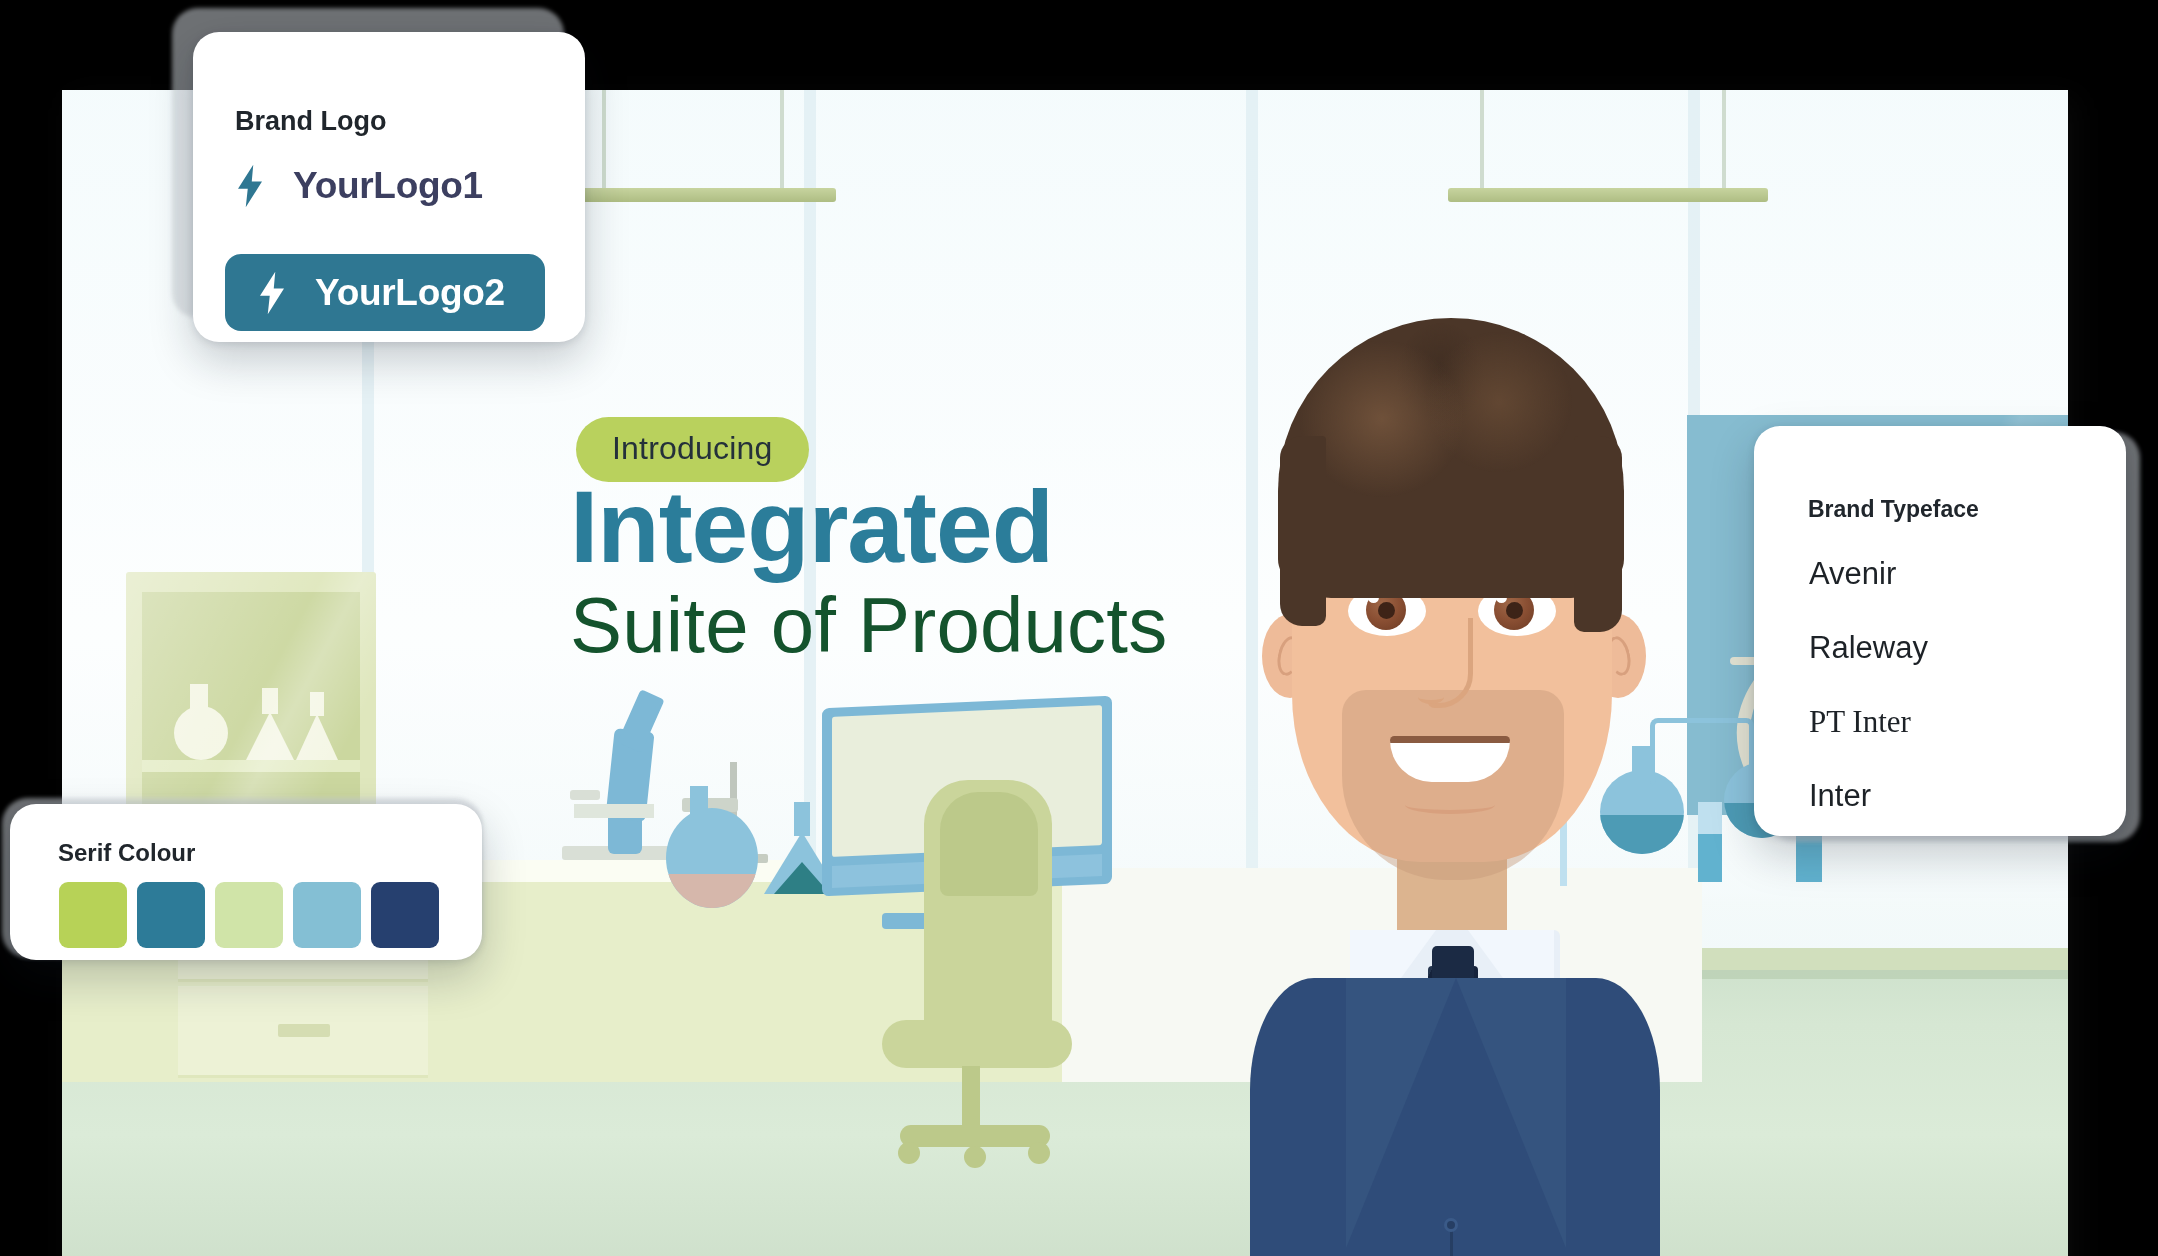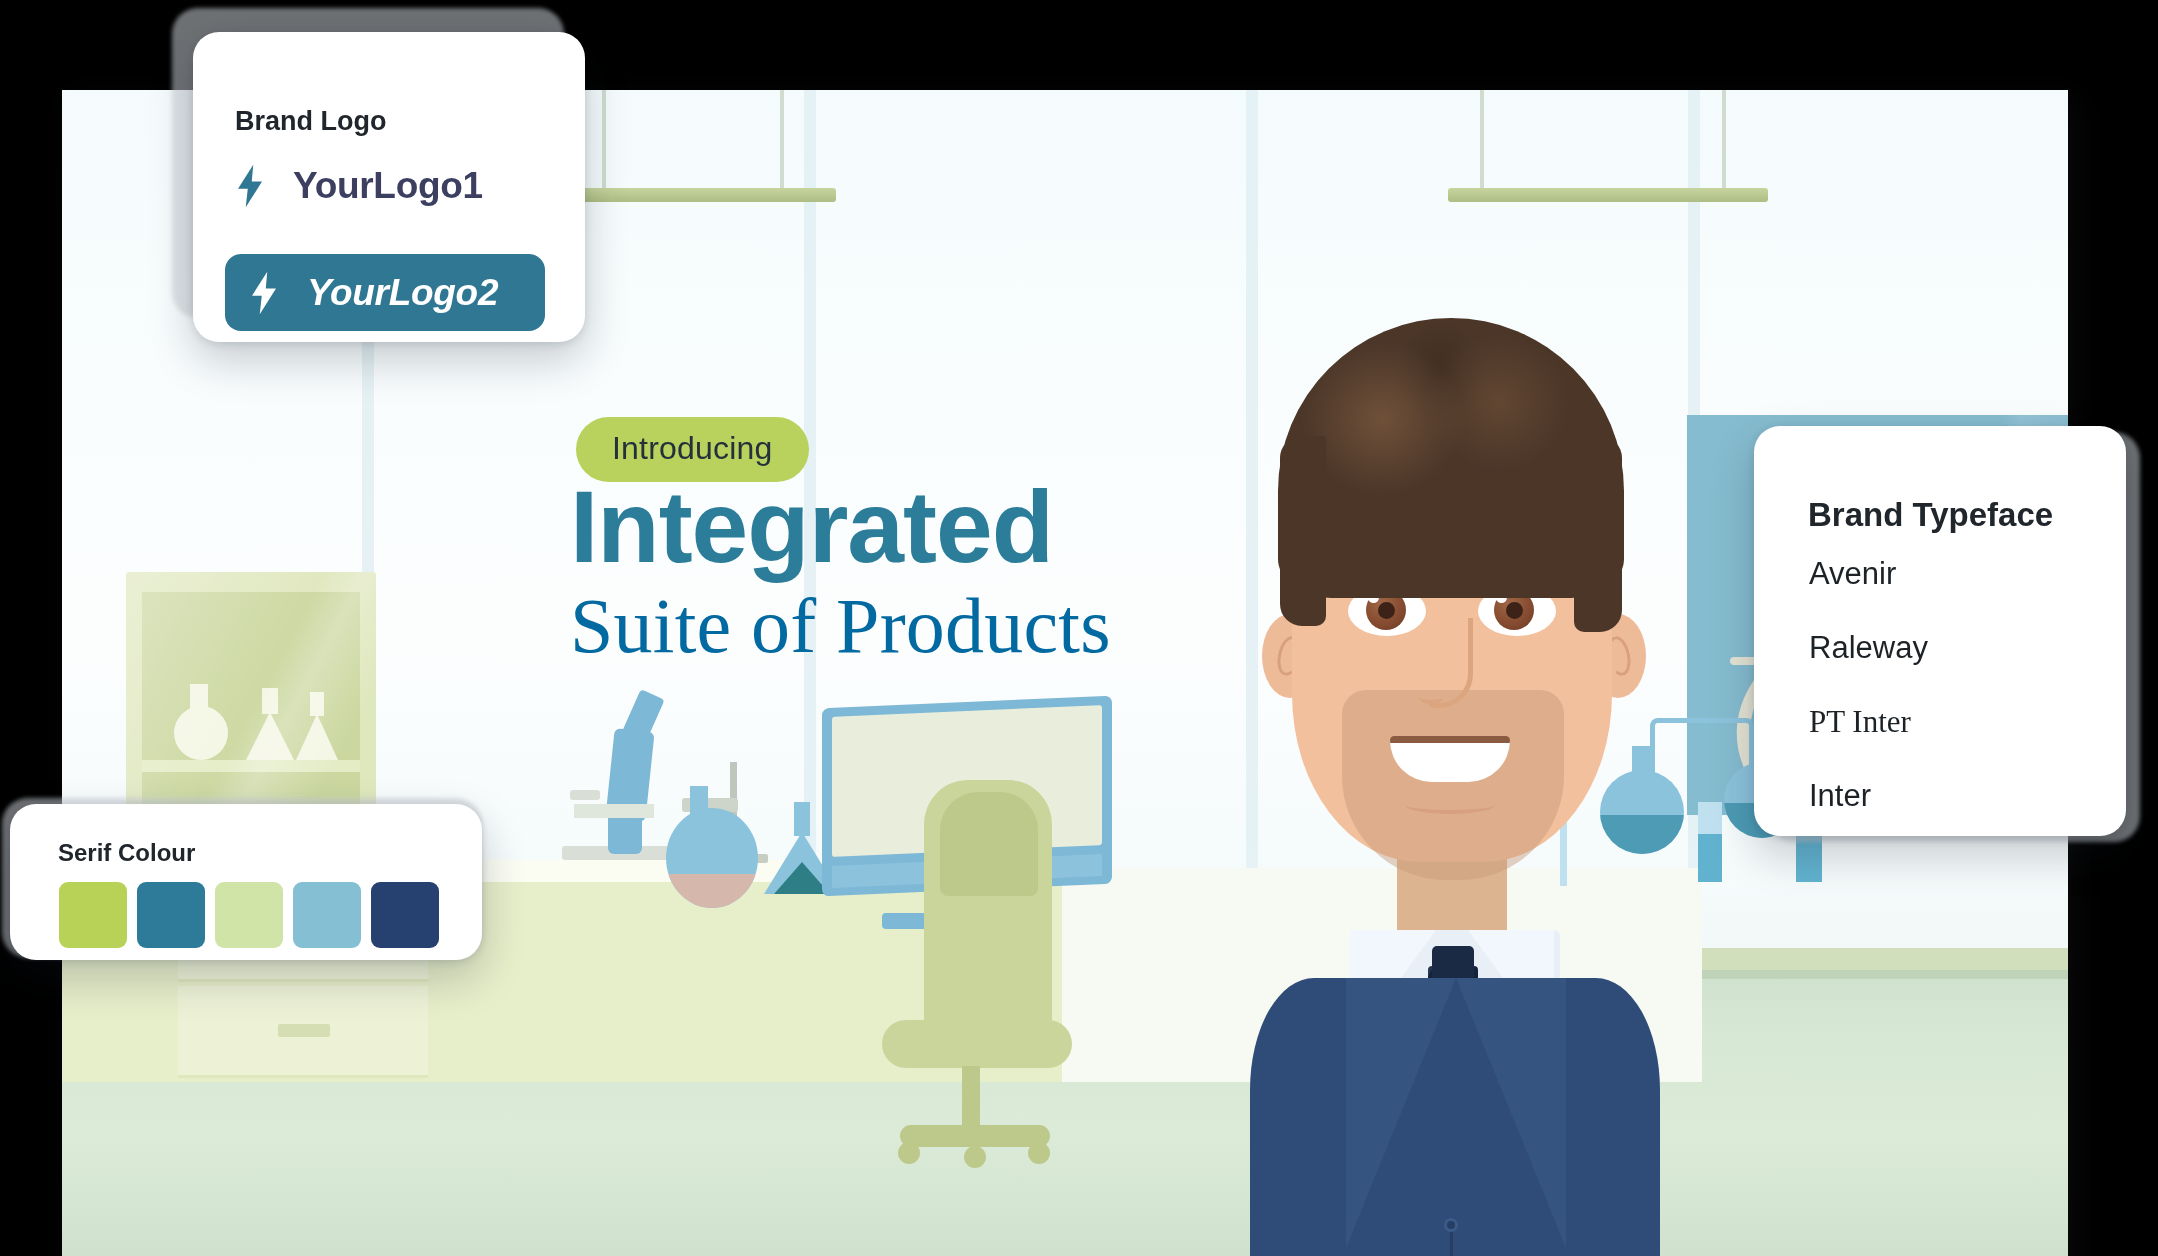--- a/index.html
+++ b/index.html
@@ -294,22 +294,22 @@
     background: #b9d15d; border-radius: 34px;
     font-size: 32px; color: #24303a; letter-spacing: .2px;
   }
   .h1 {
     position: absolute; left: 508px; top: 382px;
     font-size: 102px; font-weight: 700; color: #2b7d9a;
     letter-spacing: -1px; line-height: 1.08;
   }
   .h2 {
     position: absolute; left: 508px; top: 492px;
-    font-size: 78px; font-weight: 400; color: #0369a1;
-    letter-spacing: .2px; line-height: 1.12; font-family: Liberation Serif, serif;
+    font-size: 78px; font-weight: 400; color: #14532d;
+    letter-spacing: .2px; line-height: 1.12;
   }
 
   
   .card {
     position: absolute; background: #ffffff; border-radius: 26px;
     box-shadow: 0 18px 44px rgba(18,28,40,.22), 0 2px 8px rgba(18,28,40,.12);
   }
   .card-ghost {
     position: absolute; border-radius: 26px;
     background: rgba(200,206,212,.55);
@@ -320,37 +320,37 @@
   
   #logo-card { left: 193px; top: 32px; width: 392px; height: 310px; }
   #logo-card-ghost { left: 172px; top: 8px; width: 392px; height: 310px; }
   #logo-card .card-title { position: absolute; left: 42px; top: 66px; font-size: 27px; }
   .logo-row {
     position: absolute; display: flex; align-items: center; gap: 28px;
   }
   .logo-row.plain { left: 42px; top: 132px; }
   .logo-row.filled {
     left: 32px; top: 222px; width: 320px; height: 77px;
-    background: #2f7792; border-radius: 16px; padding-left: 24px; font-style: italic;
+    background: #2f7792; border-radius: 16px; padding-left: 32px;
   }
   .bolt { width: 30px; height: 44px; display: block; }
   .logo-name { font-size: 37px; font-weight: 700; color: #3c3f60; letter-spacing: -.3px; }
   .logo-row.filled .logo-name { color: #ffffff; }
 
   
   #colour-card-ghost { left: 2px; top: 798px; width: 480px; height: 160px; }
   #colour-card { left: 10px; top: 804px; width: 472px; height: 156px; }
   #colour-card .card-title { position: absolute; left: 48px; top: 27px; font-size: 24px; }
   .swatches { position: absolute; left: 49px; top: 78px; display: flex; gap: 10px; }
   .swatch { width: 68px; height: 66px; border-radius: 9px; }
 
   
   #type-card-ghost { left: 1768px; top: 432px; width: 372px; height: 410px; }
   #type-card { left: 1754px; top: 426px; width: 372px; height: 410px; }
-  #type-card .card-title { position: absolute; left: 54px; top: 62px; font-size: 33px; }
+  #type-card .card-title { position: absolute; left: 54px; top: 62px; font-size: 23px; }
   .type-list { position: absolute; left: 55px; top: 130px; }
   .type-item { font-size: 31px; color: #1d2227; margin-bottom: 38px; }
   .type-item.serif { font-family: "Liberation Serif", serif; }
 </style>
 </head>
 <body>
 
 <div id="stage">
 
   <div class="slide-shadow"></div>

